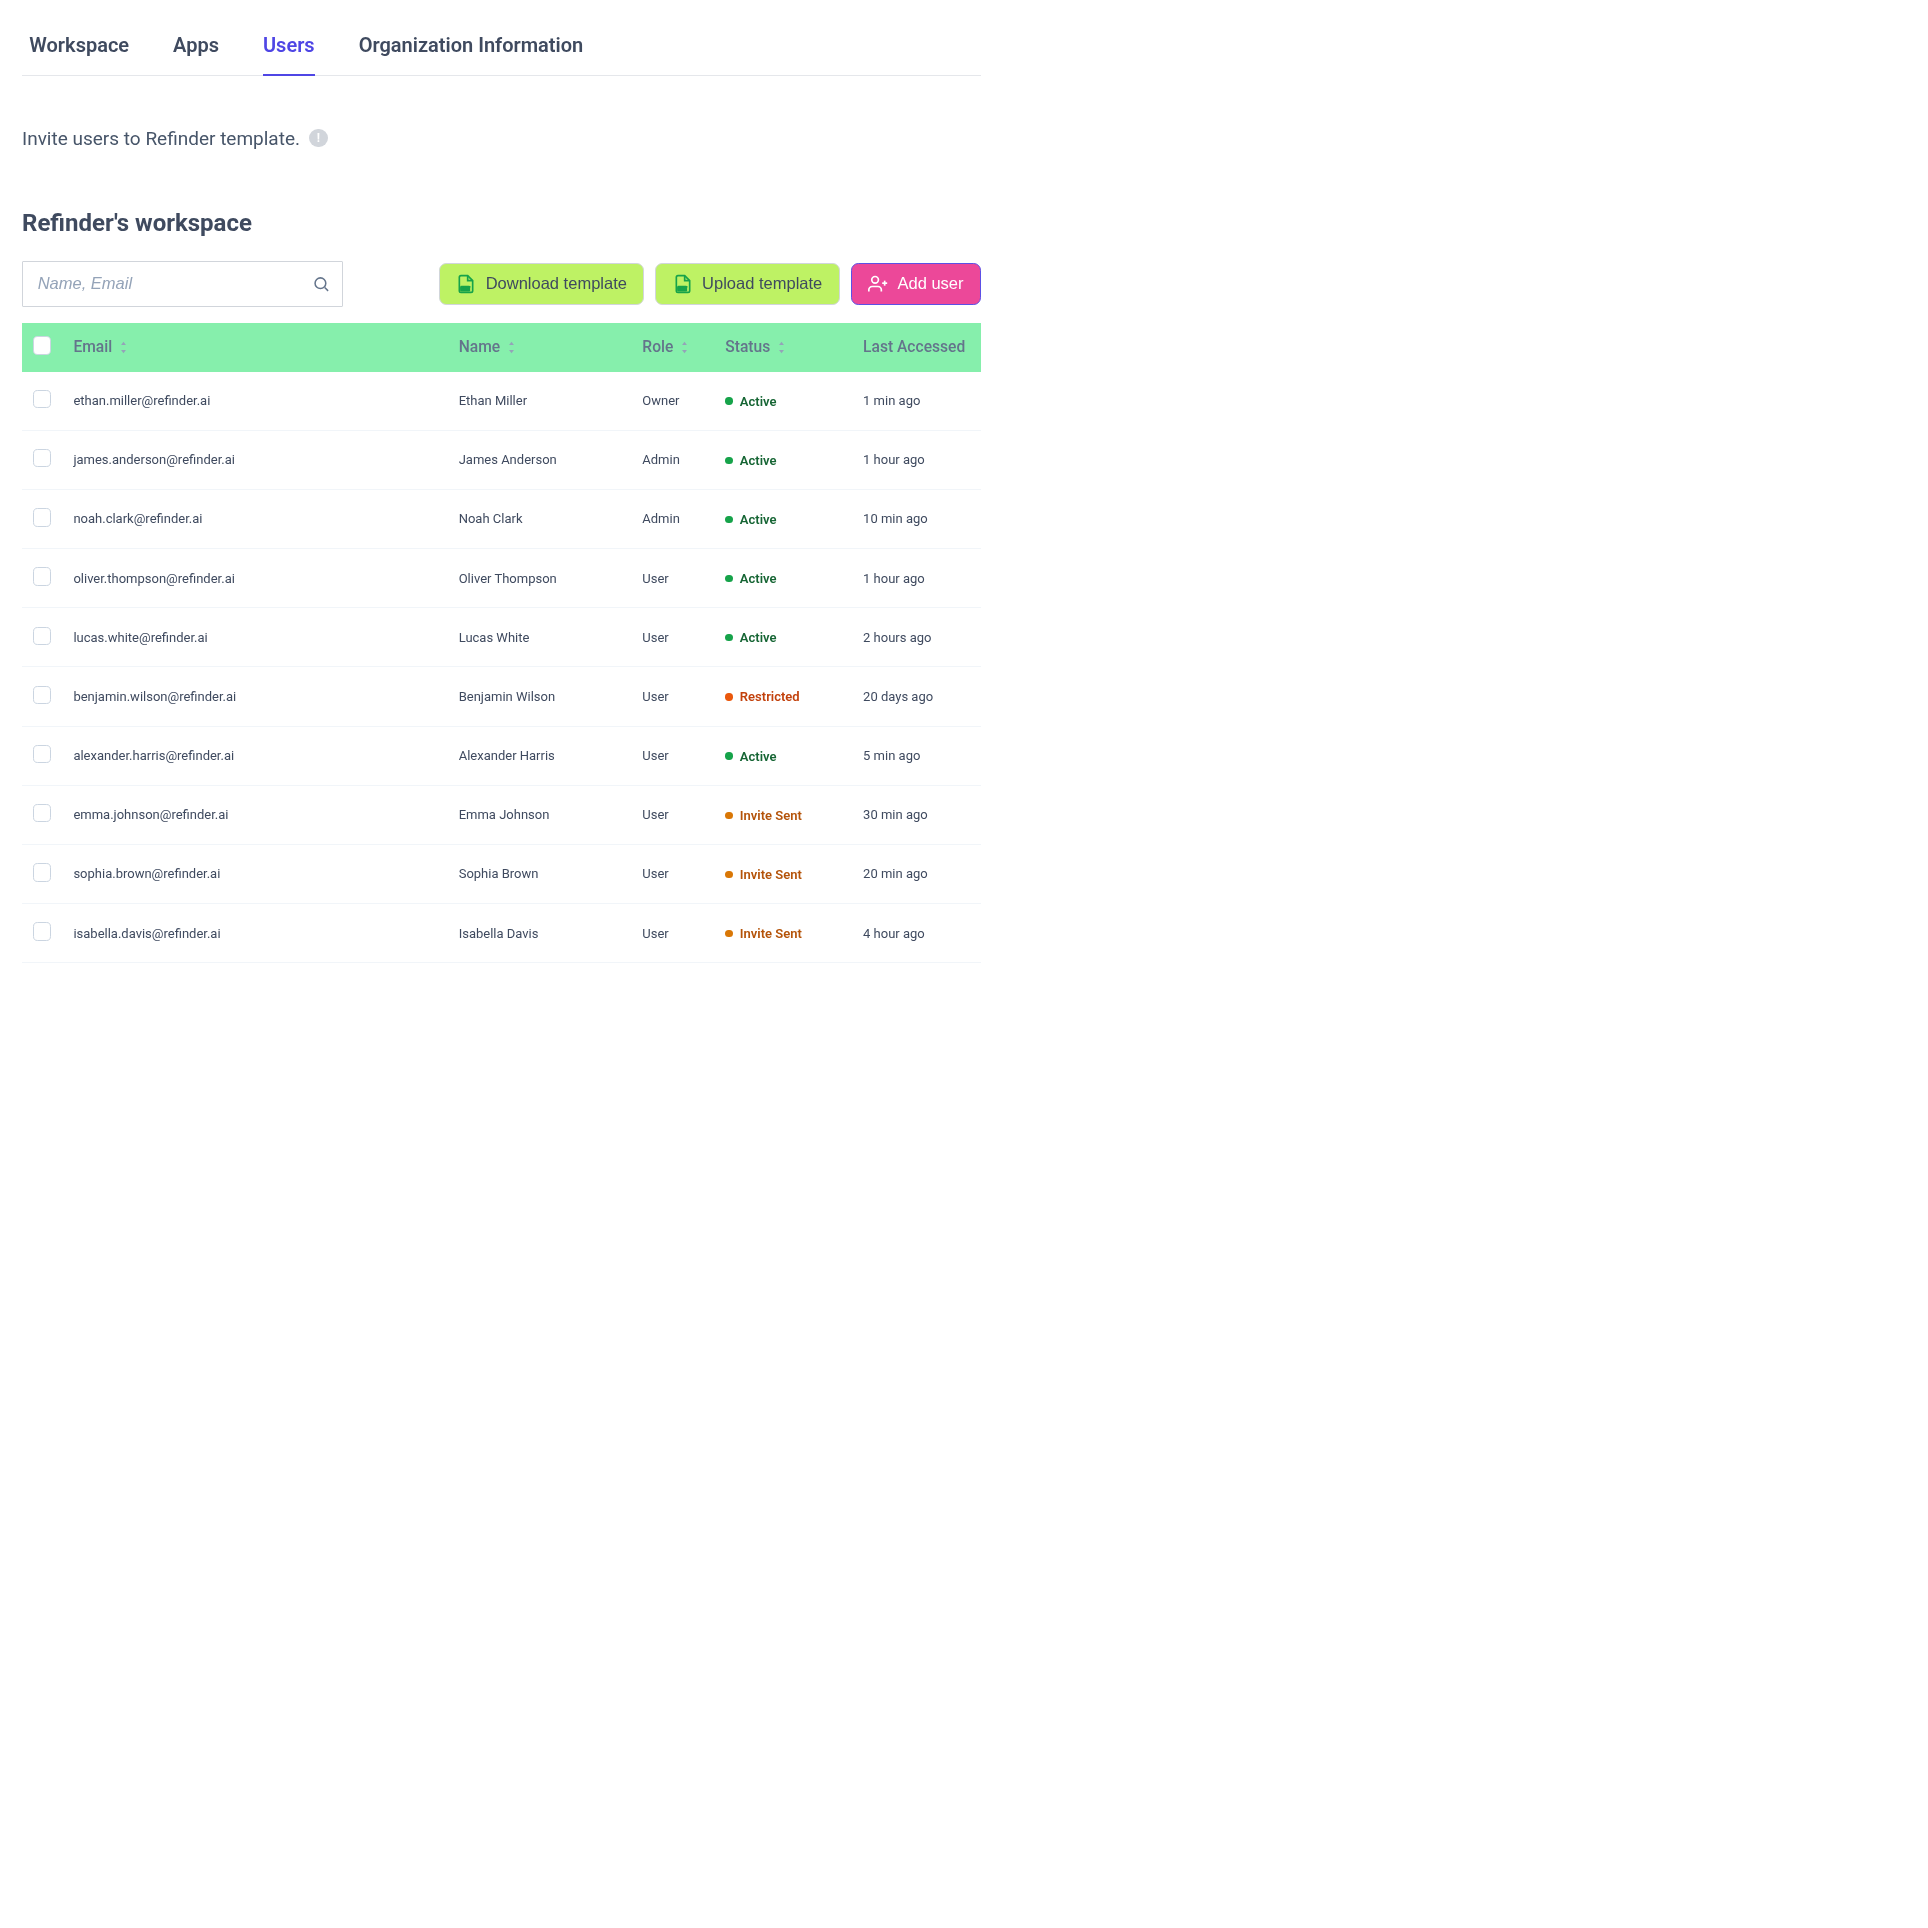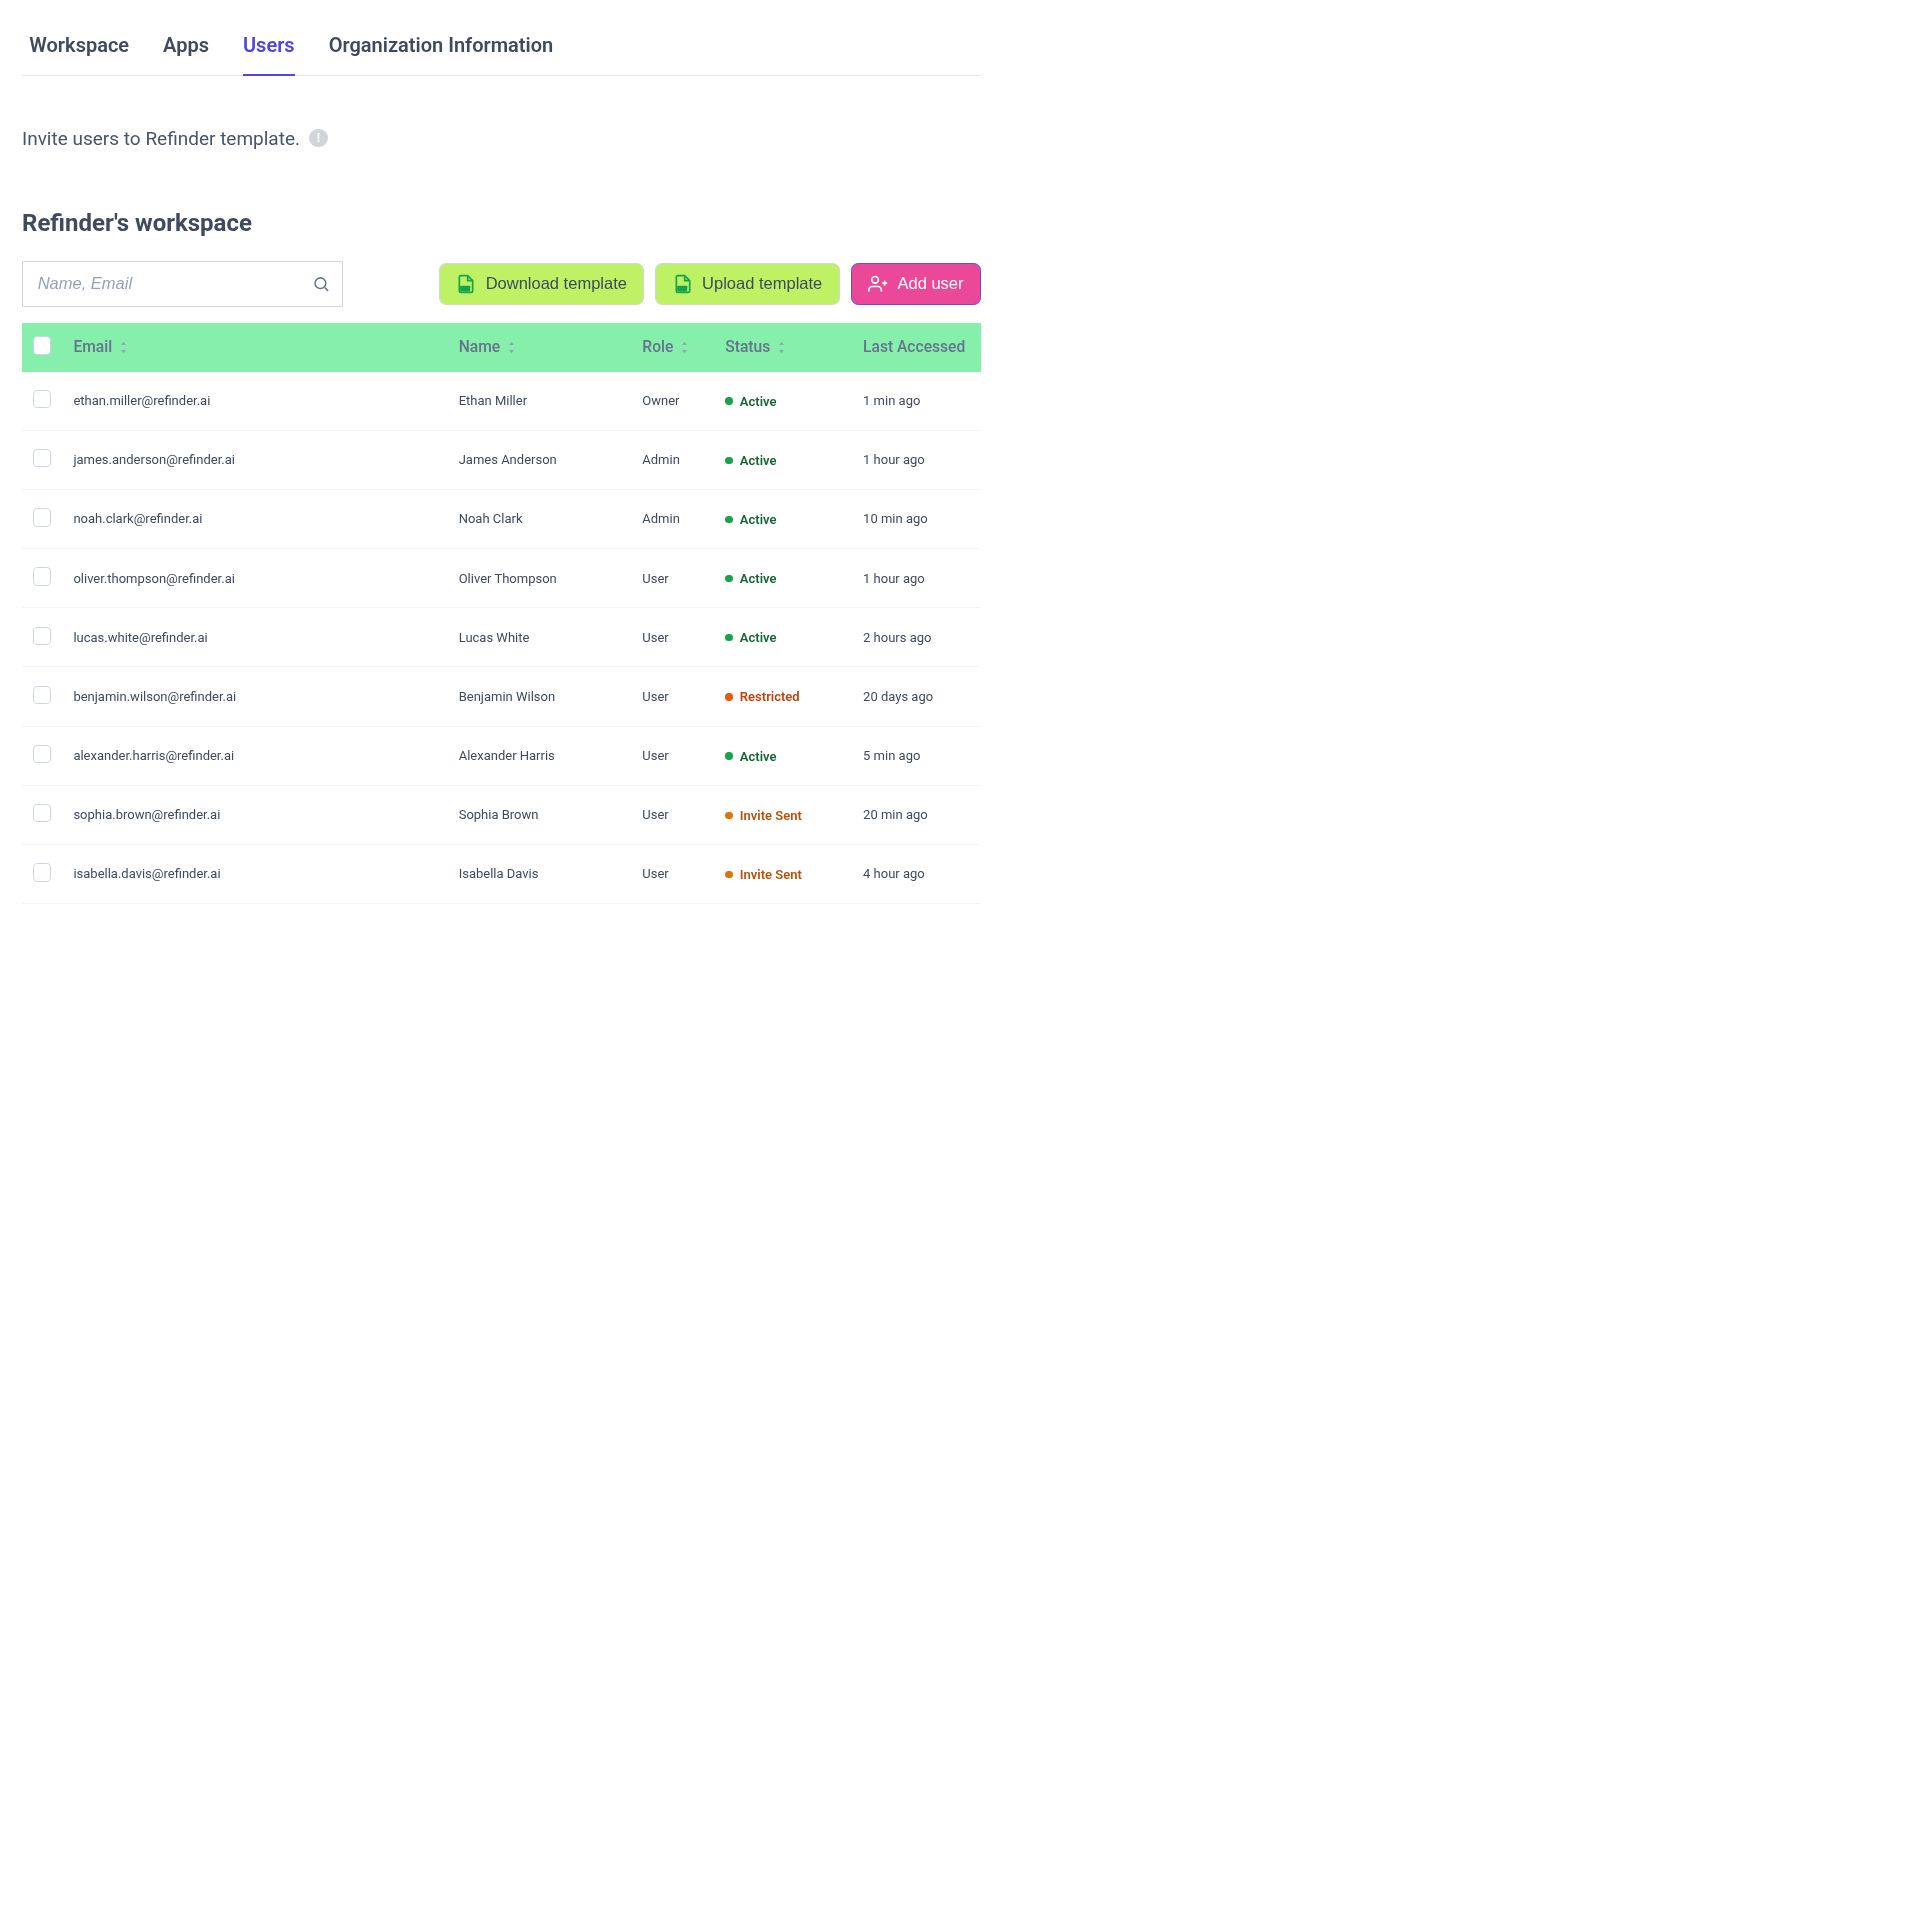--- a/index.html
+++ b/index.html
@@ -10,21 +10,21 @@
     width: 1003px;
     height: 1003px;
     overflow: hidden;
   }
   .page {
     padding: 22px;
   }
   
   .tabs {
     display: flex;
-    gap: 34px;
+    gap: 44px;
     border-bottom: 0.9px solid #e5e7eb;
     margin-bottom: 51px;
     padding-left: 7.3px;
   }
   .tab {
     font-size: 20px;
     font-weight: 600;
     color: #3f4a5f;
     padding: 11px 0 16.5px 0;
     cursor: pointer;
@@ -358,20 +358,31 @@
           <td class="col-name">Alexander Harris</td>
           <td class="col-role">User</td>
           <td class="col-status"><span class="status-pill status-active">
               <span class="status-dot"></span>
               <span>Active</span>
             </span></td>
           <td class="col-last">5 min ago</td>
         </tr>
         <tr>
           <td class="col-check"><span class="checkbox"></span></td>
+          <td class="col-email">emma.johnson@refinder.ai</td>
+          <td class="col-name">Emma Johnson</td>
+          <td class="col-role">User</td>
+          <td class="col-status"><span class="status-pill status-invite">
+              <span class="status-dot"></span>
+              <span>Invite Sent</span>
+            </span></td>
+          <td class="col-last">30 min ago</td>
+        </tr>
+        <tr>
+          <td class="col-check"><span class="checkbox"></span></td>
           <td class="col-email">sophia.brown@refinder.ai</td>
           <td class="col-name">Sophia Brown</td>
           <td class="col-role">User</td>
           <td class="col-status"><span class="status-pill status-invite">
               <span class="status-dot"></span>
               <span>Invite Sent</span>
             </span></td>
           <td class="col-last">20 min ago</td>
         </tr>
         <tr>

